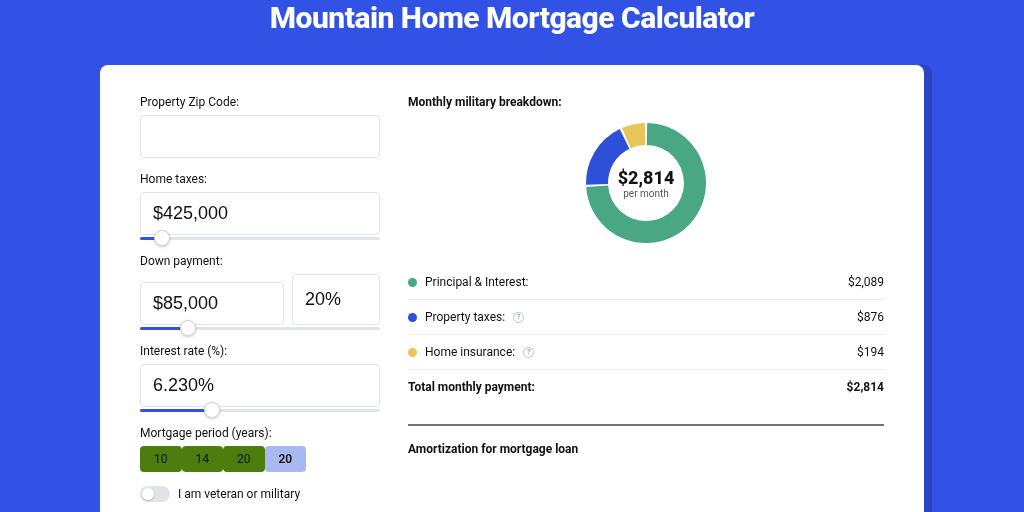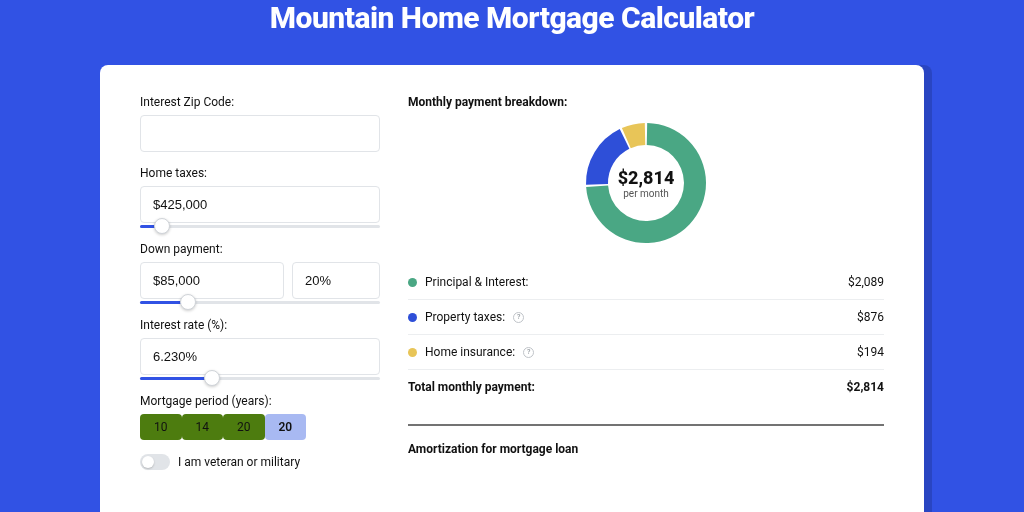--- a/index.html
+++ b/index.html
@@ -34,21 +34,21 @@
     font-size: 12px;
     color: #111;
     margin-bottom: 6px;
     display: block;
   }
   .text-input {
     width: 100%;
     border: 1px solid #e1e4e8;
     border-radius: 4px;
     padding: 10px 12px;
-    font-size: 13px;
+    font-size: 18px;
     color: #111;
     background: #fff;
   }
   .field-group { margin-bottom: 14px; }
   .slider-track {
     height: 3px;
     background: #e1e4e8;
     position: relative;
     margin-top: 2px;
     border-radius: 2px;
@@ -65,21 +65,21 @@
     width: 16px;
     height: 16px;
     background: #fff;
     border: 1px solid #d0d4d9;
     border-radius: 50%;
     position: absolute;
     top: -7px;
     box-shadow: 0 1px 3px rgba(0,0,0,0.2);
   }
   .down-payment-row { display: flex; gap: 8px; }
-  .down-payment-row .text-input:first-child { flex: 1.9; }
+  .down-payment-row .text-input:first-child { flex: 1.9; margin-top: 8px; }
   .down-payment-row .text-input:last-child { flex: 1; }
   .pill-row { display: flex; gap: 0; }
   .pill {
     padding: 6px 14px;
     font-size: 12px;
     color: #111;
     background: #4d7c0f;
     cursor: pointer;
     border-radius: 4px;
   }
@@ -155,21 +155,21 @@
 </head>
 <body>
 
 <h1 class="page-title">Mountain Home Mortgage Calculator</h1>
 
 <div class="card">
 
   <div class="left-col">
 
     <div class="field-group">
-      <label class="field-label">Interest Zip Code:</label>
+      <label class="field-label">Property Zip Code:</label>
       <input class="text-input" type="text" value="" style="">
     </div>
 
     <div class="field-group">
       <label class="field-label">Home taxes:</label>
       <input class="text-input" type="text" value="$425,000" style="">
       <div class="slider-track">
         <div class="slider-fill" style="width:9%;"></div>
         <div class="slider-thumb" style="left:calc(9% - 8px);"></div>
       </div>
@@ -209,21 +209,21 @@
     <div class="toggle-row">
       <div class="toggle">
         <div class="toggle-knob"></div>
       </div>
       <span class="toggle-label">I am veteran or military</span>
     </div>
 
   </div>
 
   <div class="right-col">
-    <div class="section-title">Monthly payment breakdown:</div>
+    <div class="section-title">Monthly military breakdown:</div>
 
     <div class="donut-wrap">
       <div class="donut-container">
         <svg width="124" height="124" viewBox="0 0 124 124" id="donut-svg">
             <path d="M 63.19992000159999 2.011999600005332 A 60 60 0 1 1 2.138690437604474 66.07720706796384 L 24.087837277149504 64.58223114304376 A 38 38 0 1 0 62.75994933434666 24.007599746670046 Z" fill="#4aa784"></path>
             <path d="M 2.0235283043996617 63.680131824248164 A 60 60 0 0 1 35.730980919376194 8.056152931573166 L 45.362954582271584 27.835563523329668 A 38 38 0 0 0 24.01490125945312 63.0640834886905 Z" fill="#2e4fd8"></path>
             <path d="M 37.90917186049338 7.048821672754315 A 60 60 0 0 1 60.80007999840003 2.011999600005332 L 61.24005066565335 24.007599746670046 A 38 38 0 0 0 46.74247551164581 27.197587059411063 Z" fill="#e8c558"></path>
           </svg>
         <div class="donut-center">
           <div class="donut-amount">$2,814</div>

